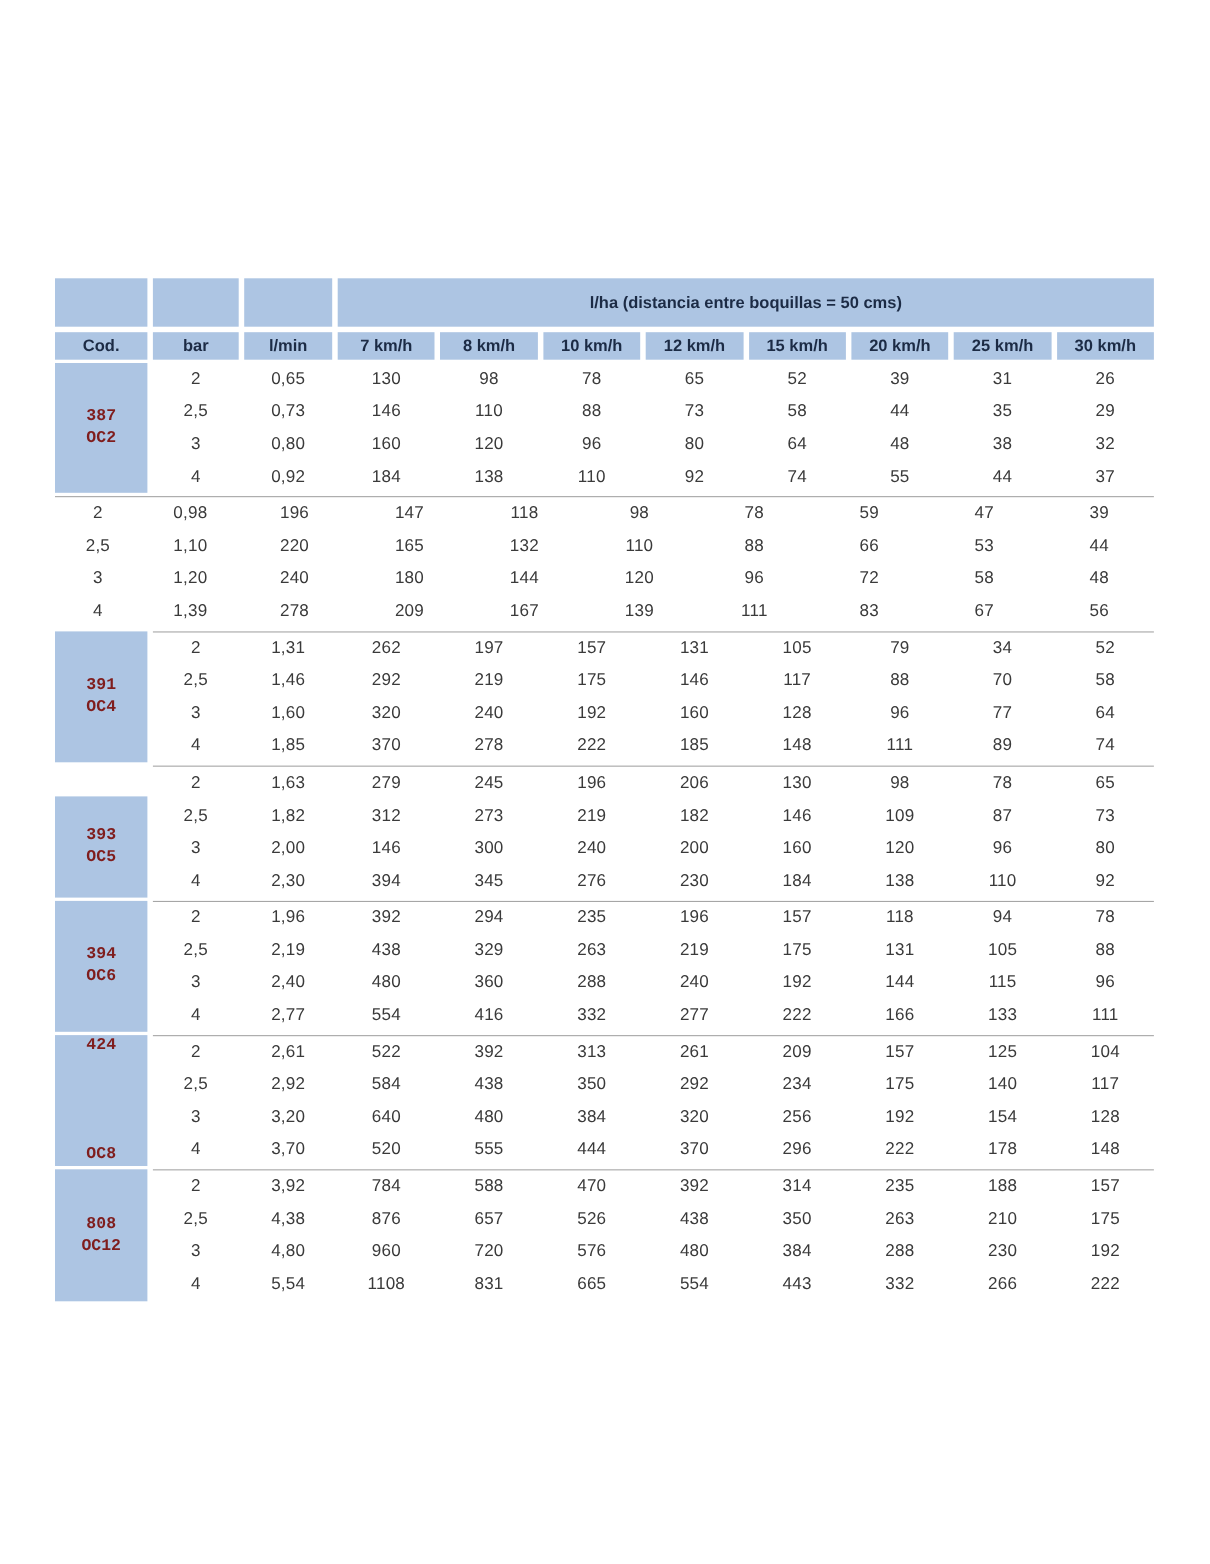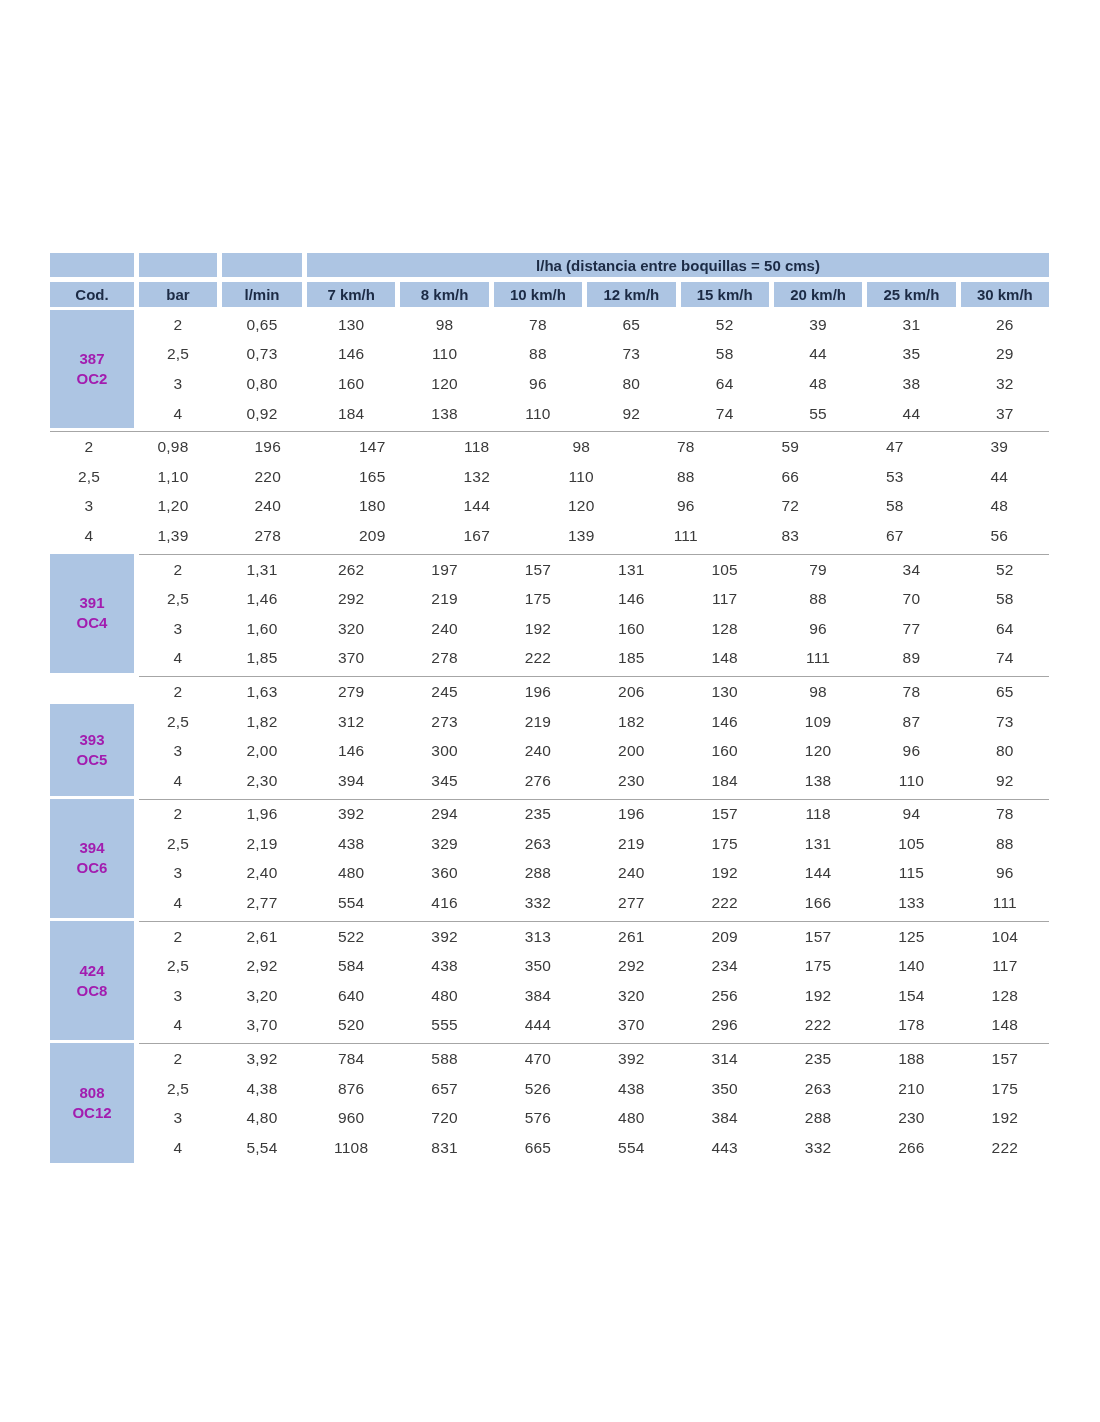--- a/index.html
+++ b/index.html
@@ -31,35 +31,35 @@
   .c-span { flex: 1 1 0; min-width: 0; }
 
   .hdr-bg { background: #adc5e3; }
 
   .hdr-text {
     font-weight: 700;
     font-size: 15px;
     color: #1c2b45;
   }
 
-  .header-row-1 { height: 24px; margin-bottom: 5px; }
+  .header-row-1 { height: 44px; margin-bottom: 5px; }
   .header-row-2 { height: 25px; margin-bottom: 3px; }
 
   
   .group { display: flex; column-gap: 5px; }
   .group + .group { margin-top: 3px; }
 
   .gcod {
     width: 84px; flex: none;
     background: #adc5e3;
     display: flex; flex-direction: column;
     align-items: center; justify-content: center;
     line-height: 20px;
   }
-  .gcod .codline { font-weight: 700; font-size: 15px; color: #a21caf; }
+  .gcod .codline { font-weight: 700; font-size: 15px; color: #7f1d1d; font-family: Liberation Mono, monospace; }
 
   .grows { flex: 1 1 0; min-width: 0; }
   .group + .group .grows { border-top: 1px solid #a6a6a6; }
 
   .grow { height: 29.6px; }
 
   .num {
     font-size: 15.5px;
     color: #3a3a3a;
     letter-spacing: 0.2px;
@@ -363,21 +363,21 @@
               <div class="cell c-speed num">332</div>
               <div class="cell c-speed num">277</div>
               <div class="cell c-speed num">222</div>
               <div class="cell c-speed num">166</div>
               <div class="cell c-speed num">133</div>
               <div class="cell c-speed num">111</div>
             </div>
           </div>
         </div>
         <div class="group">
-          <div class="gcod cell" style="flex-direction: column;">
+          <div class="gcod cell" style="flex-direction: column; justify-content: space-between;">
             <div class="codline">424</div>
             <div class="codline">OC8</div>
           </div>
           <div class="grows">
             <div class="trow grow">
               <div class="cell c-bar num">2</div>
               <div class="cell c-lmin num">2,61</div>
               <div class="cell c-speed num">522</div>
               <div class="cell c-speed num">392</div>
               <div class="cell c-speed num">313</div>

